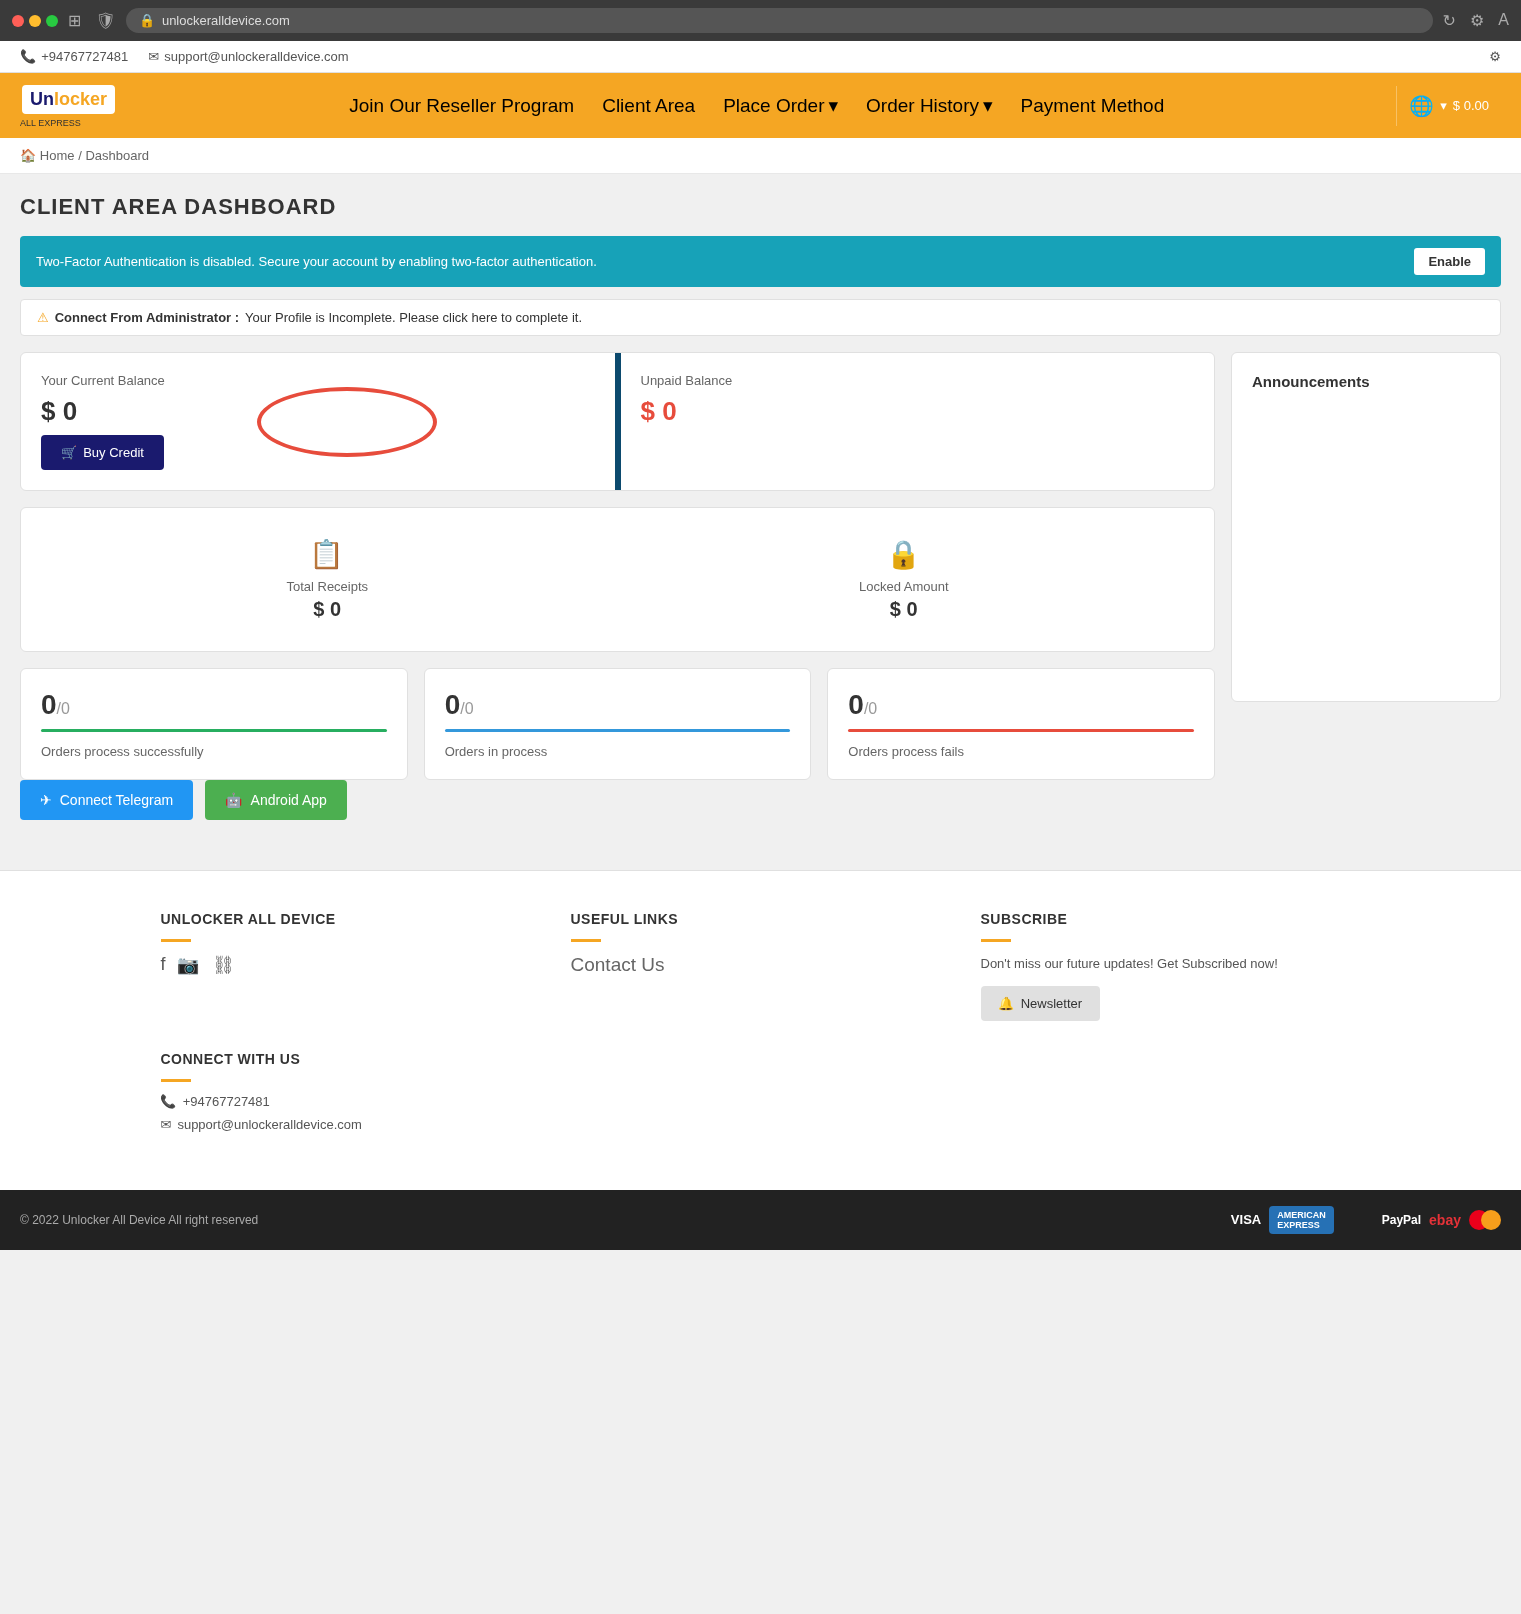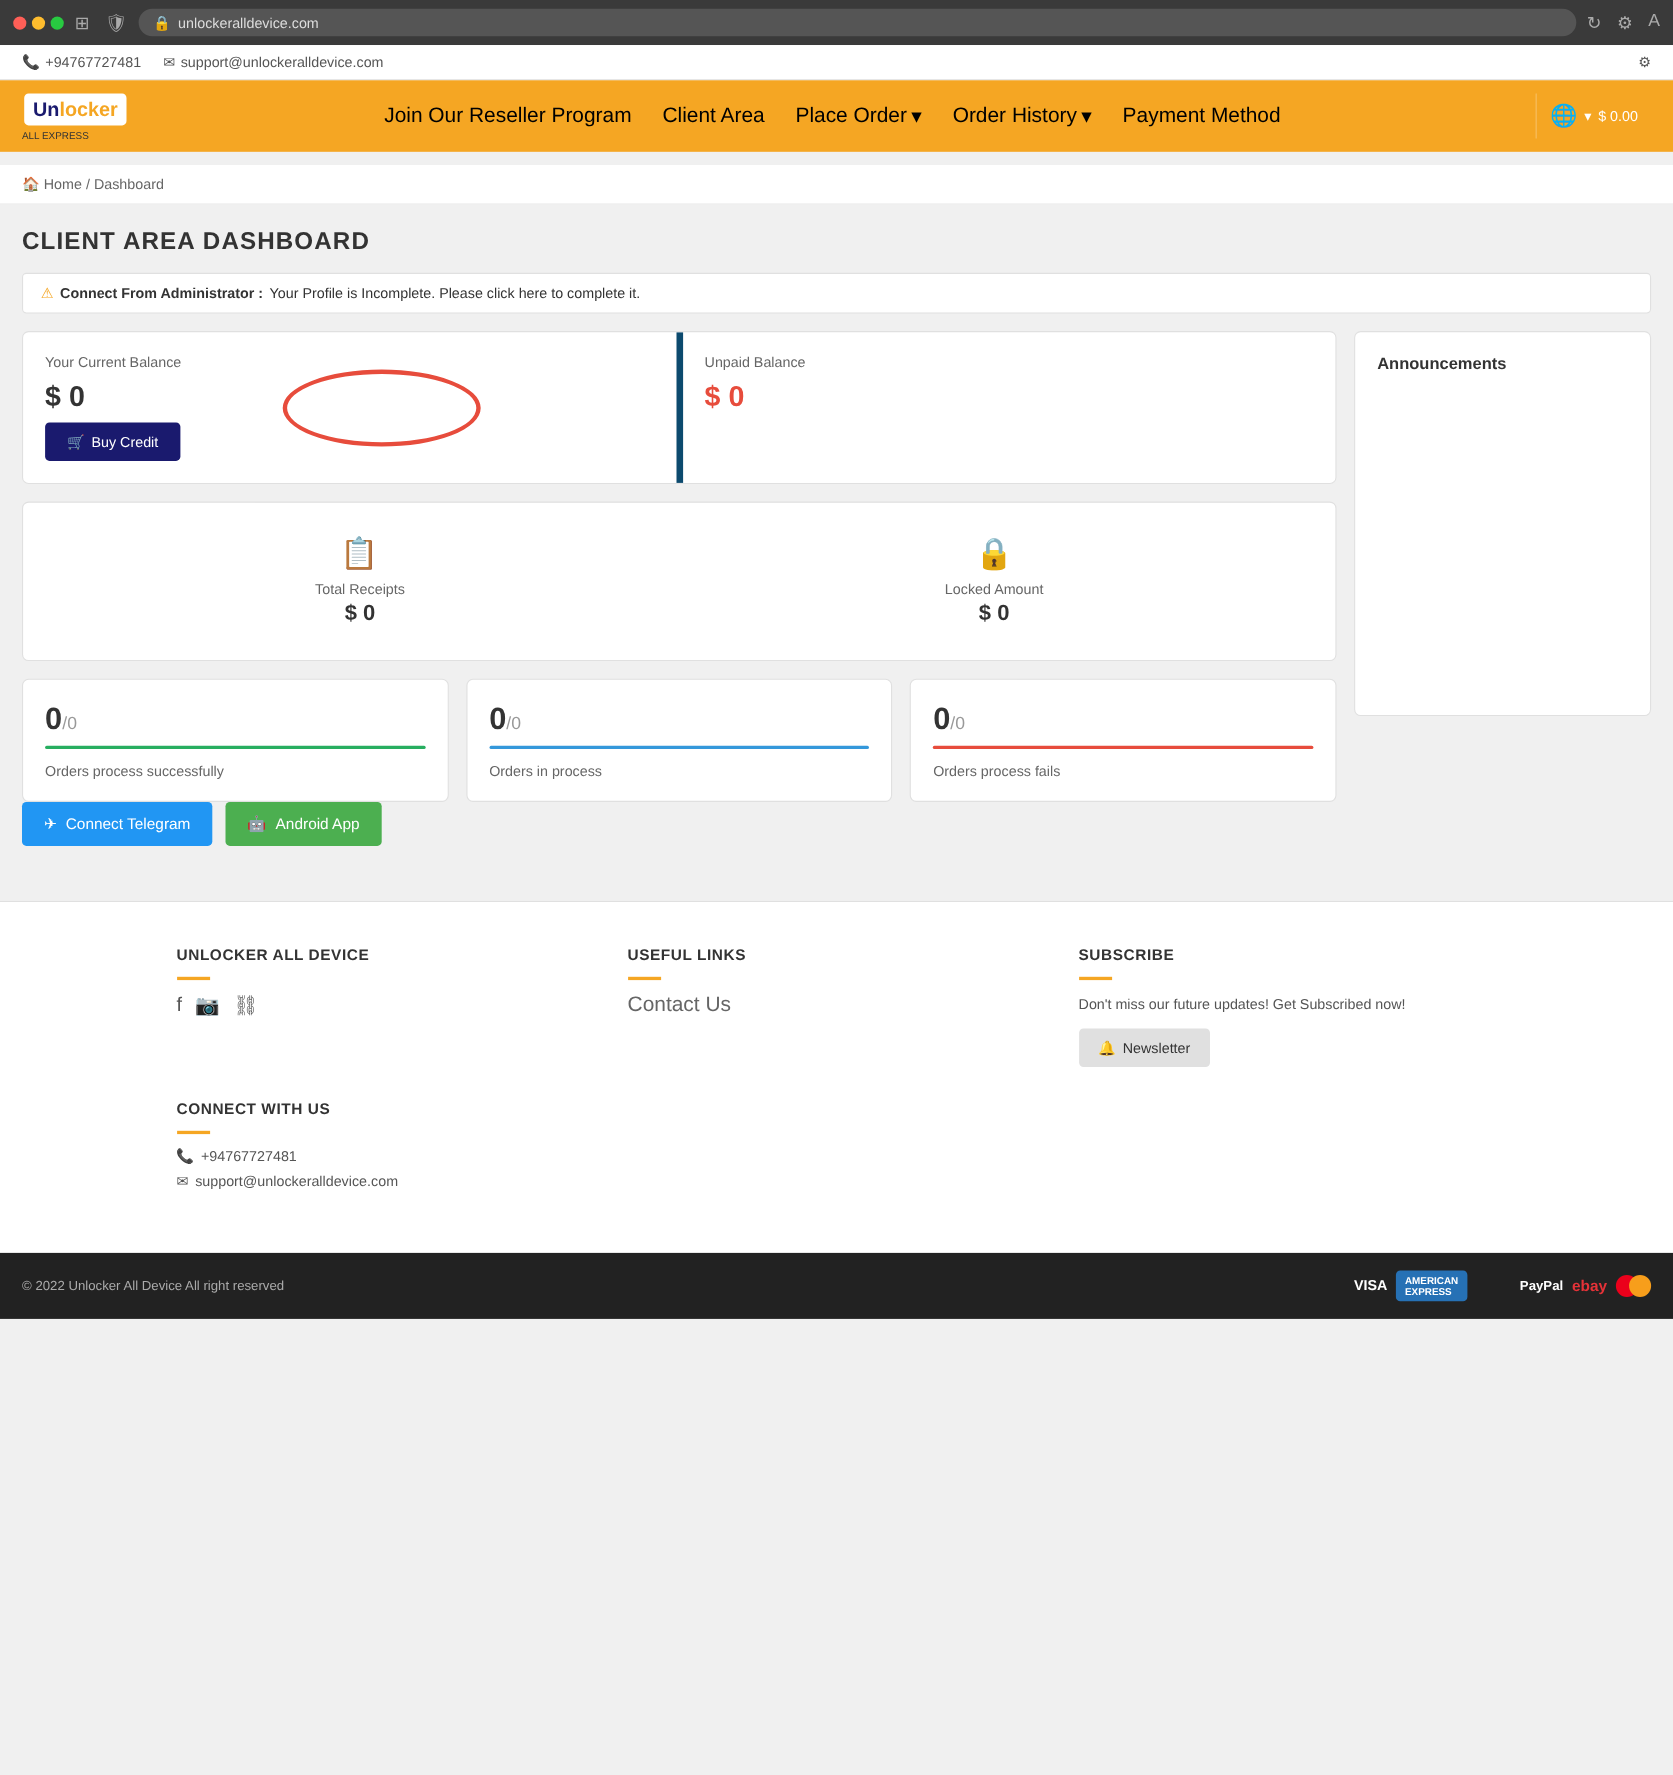--- a/index.html
+++ b/index.html
@@ -98,21 +98,20 @@
     }
     .balance-globe { font-size: 20px; }
 
     
     .breadcrumb-bar {
       background: #fff;
       padding: 10px 20px;
       border-bottom: 1px solid #e8e8e8;
       font-size: 13px;
       color: #666;
-      margin-top: 12px;
     }
     .breadcrumb-bar a { color: #666; text-decoration: none; }
 
     
     .page-content {
       padding: 20px;
       background: #f0f0f0;
     }
     .page-title {
       font-size: 22px;
@@ -409,20 +408,24 @@
 <div class="breadcrumb-bar">
   <span>🏠</span>
   <a>Home</a>
   <span>/</span>
   <span>Dashboard</span>
 </div>
 
 <div class="page-content">
   <h1 class="page-title">CLIENT AREA DASHBOARD</h1>
 
+  <div class="alert-2fa">
+    <span>Two-Factor Authentication is disabled. Secure your account by enabling two-factor authentication.</span>
+    <button class="alert-2fa-btn">Enable</button>
+  </div>
 
   <div class="alert-admin">
     <span class="warning-icon">⚠</span>
     <strong>Connect From Administrator :</strong>
     <span>Your Profile is Incomplete. Please click here to complete it.</span>
   </div>
 
   <div class="dashboard-main">
     <div class="dashboard-left">
 

